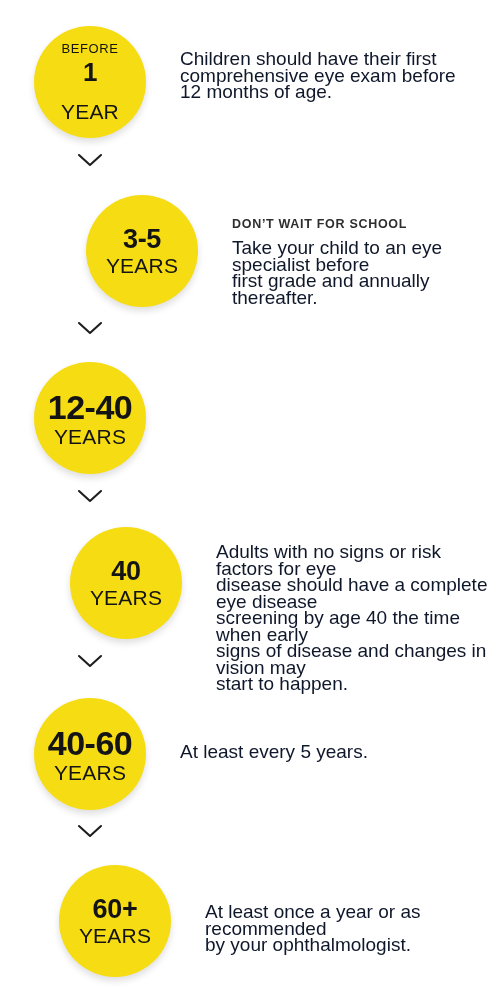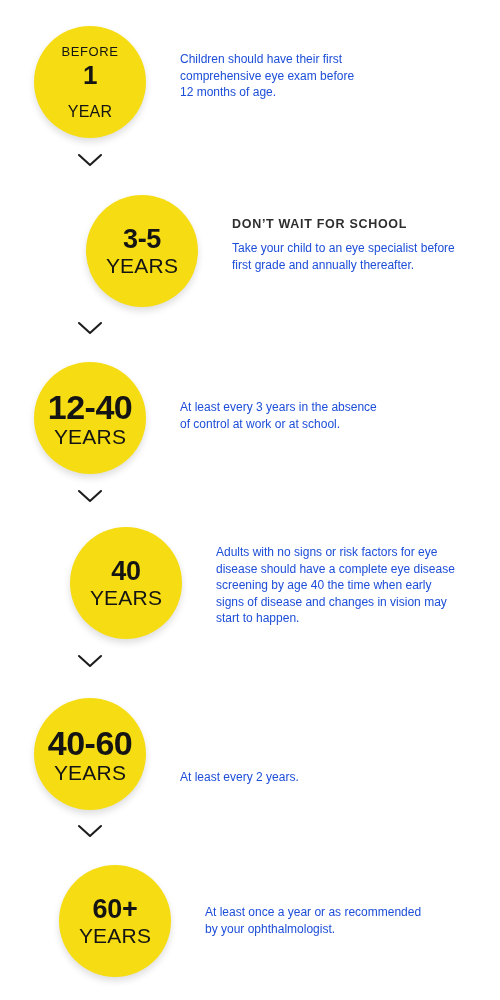--- a/index.html
+++ b/index.html
@@ -70,41 +70,41 @@
     font-size: 34px;
     letter-spacing: -0.5px;
   }
   .badge-unit {
     font-size: 21px;
     font-weight: 400;
     letter-spacing: 0.2px;
     margin-top: 2px;
   }
   .badge.has-pre .badge-num { font-size: 26px; margin-top: 1px; }
-  .badge.has-pre .badge-unit { font-size: 16px; margin-top: 16px; }
+  .badge.has-pre .badge-unit { font-size: 21px; margin-top: 16px; }
 
   .text-col {
     flex: 1 1 auto;
     padding-right: 38px;
   }
 
   .stage-heading {
     font-size: 12.5px;
     font-weight: 700;
     letter-spacing: 0.7px;
     color: #2e2e2e;
     margin: 0 0 9px 0;
     white-space: nowrap;
   }
 
   .stage-desc {
-    font-size: 12px;
+    font-size: 19px;
     font-weight: 400;
     line-height: 16.5px;
-    color: #1d4ed8;
+    color: #0f172a;
     margin: 0;
     white-space: pre-line;
   }
 
   
   .connector {
     width: 180px;
     display: flex;
     justify-content: center;
     align-items: center;
@@ -115,21 +115,21 @@
 
   
   .stage-1 { position: absolute; top: 26px;  left: 0; }
   .conn-1  { position: absolute; top: 153px; left: 0; }
   .stage-2 { position: absolute; top: 195px; left: 8px; margin-left: 44px; }
   .conn-2  { position: absolute; top: 321px; left: 0; }
   .stage-3 { position: absolute; top: 362px; left: 0; }
   .conn-3  { position: absolute; top: 489px; left: 0; }
   .stage-4 { position: absolute; top: 527px; left: 0; margin-left: 36px; }
   .conn-4  { position: absolute; top: 654px; left: 0; }
-  .stage-5 { position: absolute; top: 698px; left: 0; align-items: center; }
+  .stage-5 { position: absolute; top: 698px; left: 0; }
   .conn-5  { position: absolute; top: 824px; left: 0; }
   .stage-6 { position: absolute; top: 865px; left: 0; margin-left: 25px; }
 
   .stage-1 .text-col { padding-top: 25px; }
   .stage-2 .text-col { padding-top: 22px; }
   .stage-3 .text-col { padding-top: 37px; }
   .stage-4 .text-col { padding-top: 17px; }
   .stage-5 .text-col { padding-top: 46px; }
   .stage-6 .text-col { padding-top: 39px; }
 </style>
@@ -179,24 +179,20 @@
     </svg>
   </div>
 
   <div class="stage stage-3">
     <div class="badge-col">
       <div class="badge">
         <span class="badge-num wide">12-40</span>
         <span class="badge-unit">YEARS</span>
       </div>
     </div>
-    <div class="text-col">
-      <p class="stage-desc">At least every 3 years in the absence
-of control at work or at school.</p>
-    </div>
   </div>
 
   <div class="connector conn-3">
     <svg class="chevron" width="26" height="14" viewBox="0 0 26 14">
       <path d="M2 2 L13 12 L24 2" fill="none" stroke="#1d1d1d" stroke-width="2.1" stroke-linecap="round" stroke-linejoin="round"></path>
     </svg>
   </div>
 
   <div class="stage stage-4">
     <div class="badge-col">
@@ -221,21 +217,21 @@
   </div>
 
   <div class="stage stage-5">
     <div class="badge-col">
       <div class="badge">
         <span class="badge-num wide">40-60</span>
         <span class="badge-unit">YEARS</span>
       </div>
     </div>
     <div class="text-col">
-      <p class="stage-desc">At least every 2 years.</p>
+      <p class="stage-desc">At least every 5 years.</p>
     </div>
   </div>
 
   <div class="connector conn-5">
     <svg class="chevron" width="26" height="14" viewBox="0 0 26 14">
       <path d="M2 2 L13 12 L24 2" fill="none" stroke="#1d1d1d" stroke-width="2.1" stroke-linecap="round" stroke-linejoin="round"></path>
     </svg>
   </div>
 
   <div class="stage stage-6">

